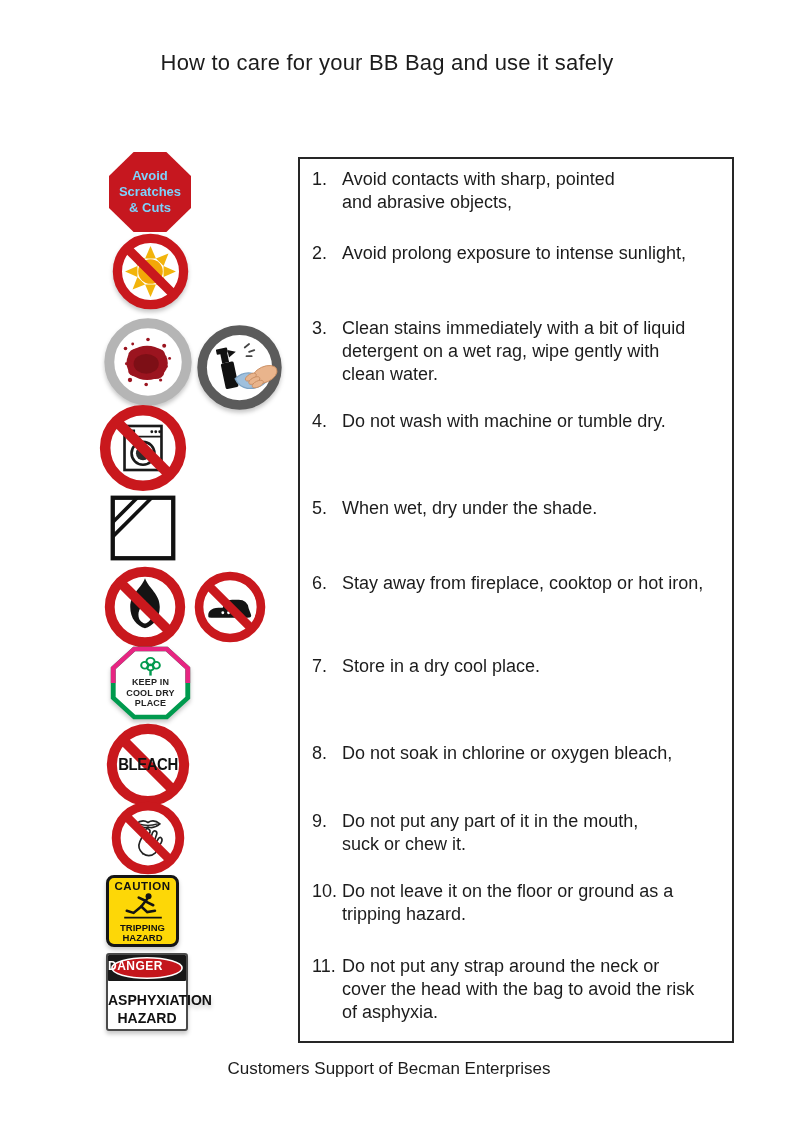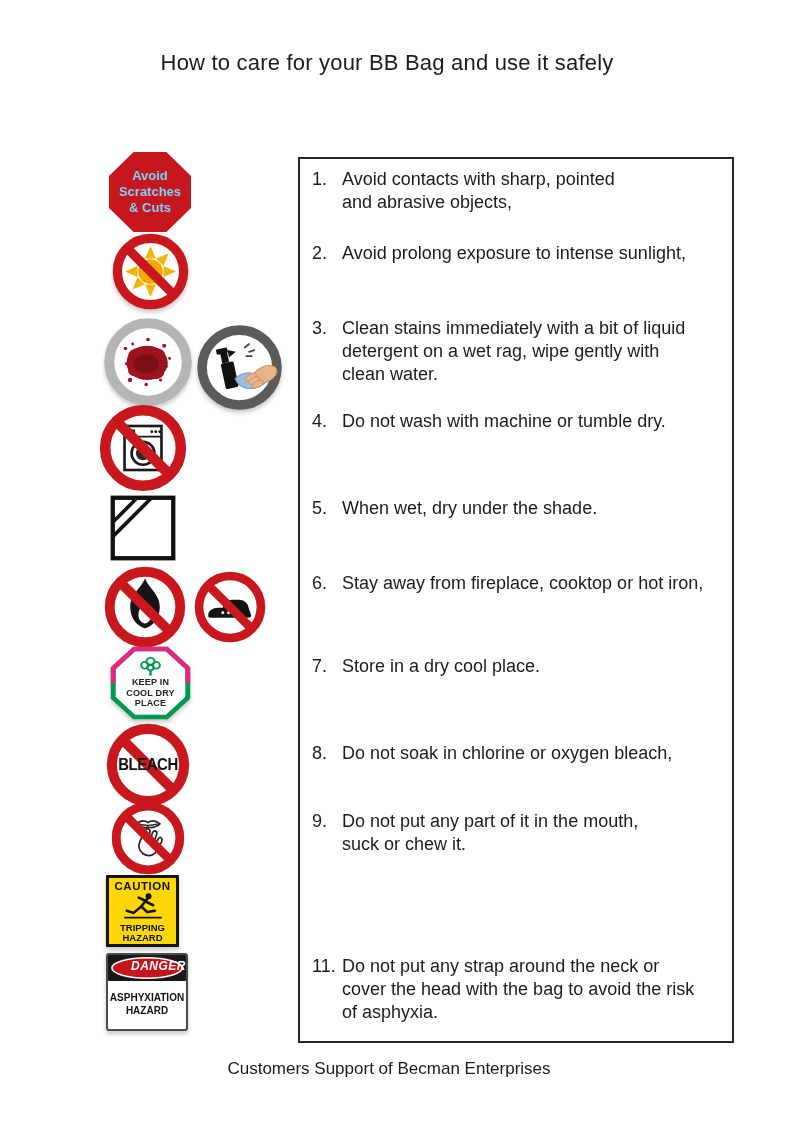--- a/index.html
+++ b/index.html
@@ -26,33 +26,33 @@
             background:#c6171f;color:#7dd3fc;font-weight:bold;font-size:13px;line-height:1.25;
             white-space:pre-line;
             clip-path:polygon(30% 0,70% 0,100% 30%,100% 70%,70% 100%,30% 100%,0 70%,0 30%);}
   
   .ovl{position:absolute;left:0;width:100%;text-align:center;}
   .bleach-txt{top:50%;transform:translateY(-52%) scaleX(.88);font-weight:bold;font-size:17px;
               color:#111;letter-spacing:-.5px;}
   .kc-txt{top:42%;font-weight:bold;font-size:9px;line-height:1.18;color:#222;white-space:pre-line;
           letter-spacing:.2px;}
   
-  .caution{background:#fdd707;border:3px solid #151515;border-radius:1px;box-sizing:border-box;
+  .caution{background:#fdd707;border:3px solid #151515;border-radius:8px;box-sizing:border-box;
            display:flex;flex-direction:column;align-items:center;}
   .caution .ctop{font-weight:800;font-size:11.5px;letter-spacing:.5px;color:#111;margin-top:2px;}
   .caution .cfig{width:56px;height:32px;}
   .caution .cbot{font-weight:800;font-size:9.5px;line-height:1.12;color:#111;text-align:center;
                  white-space:pre-line;}
   
   .danger{background:#fff;border:2px solid #4a4a4a;border-radius:3px;box-sizing:border-box;}
   .danger .band{position:relative;height:26px;background:#181818;border-radius:1px;}
   .danger .band svg{position:absolute;inset:0;}
-  .danger .dtxt{position:absolute;top:4px;left:0;width:100%;text-align:right;color:#fff;
-                font-weight:bold;font-style:italic;font-size:12px;letter-spacing:.5px;}
-  .danger .dbot{margin-top:11px;text-align:center;font-weight:800;font-size:10px;line-height:1.25;
+  .danger .dtxt{position:absolute;top:4px;left:0;width:100%;text-align:left;color:#fff;
+                font-weight:bold;font-size:12px;letter-spacing:.5px;}
+  .danger .dbot{margin-top:11px;text-align:center;font-weight:800;font-size:14px;line-height:1.25;
                 color:#111;white-space:pre-line;}
 </style>
 </head>
 <body>
 
 <div id="page">
 
   <div class="title">How to care for your BB Bag and use it safely</div>
 
   <div class="icon oct-stop shadowed" style="left:109px;top:152px;width:82px;height:80px;">
@@ -272,20 +272,25 @@
       </div>
     <div class="item" style="top:583px">
         <span class="num">8.</span>
         <span class="txt">Do not soak in chlorine or oxygen bleach,</span>
       </div>
     <div class="item" style="top:651px">
         <span class="num">9.</span>
         <span class="txt">Do not put any part of it in the mouth,
 suck or chew it.</span>
       </div>
+    <div class="item" style="top:721px">
+        <span class="num">10.</span>
+        <span class="txt">Do not leave it on the floor or ground as a
+tripping hazard.</span>
+      </div>
     <div class="item" style="top:796px">
         <span class="num">11.</span>
         <span class="txt">Do not put any strap around the neck or
 cover the head with the bag to avoid the risk
 of asphyxia.</span>
       </div>
   </div>
 
   <div class="footer">Customers Support of Becman Enterprises</div>
 

